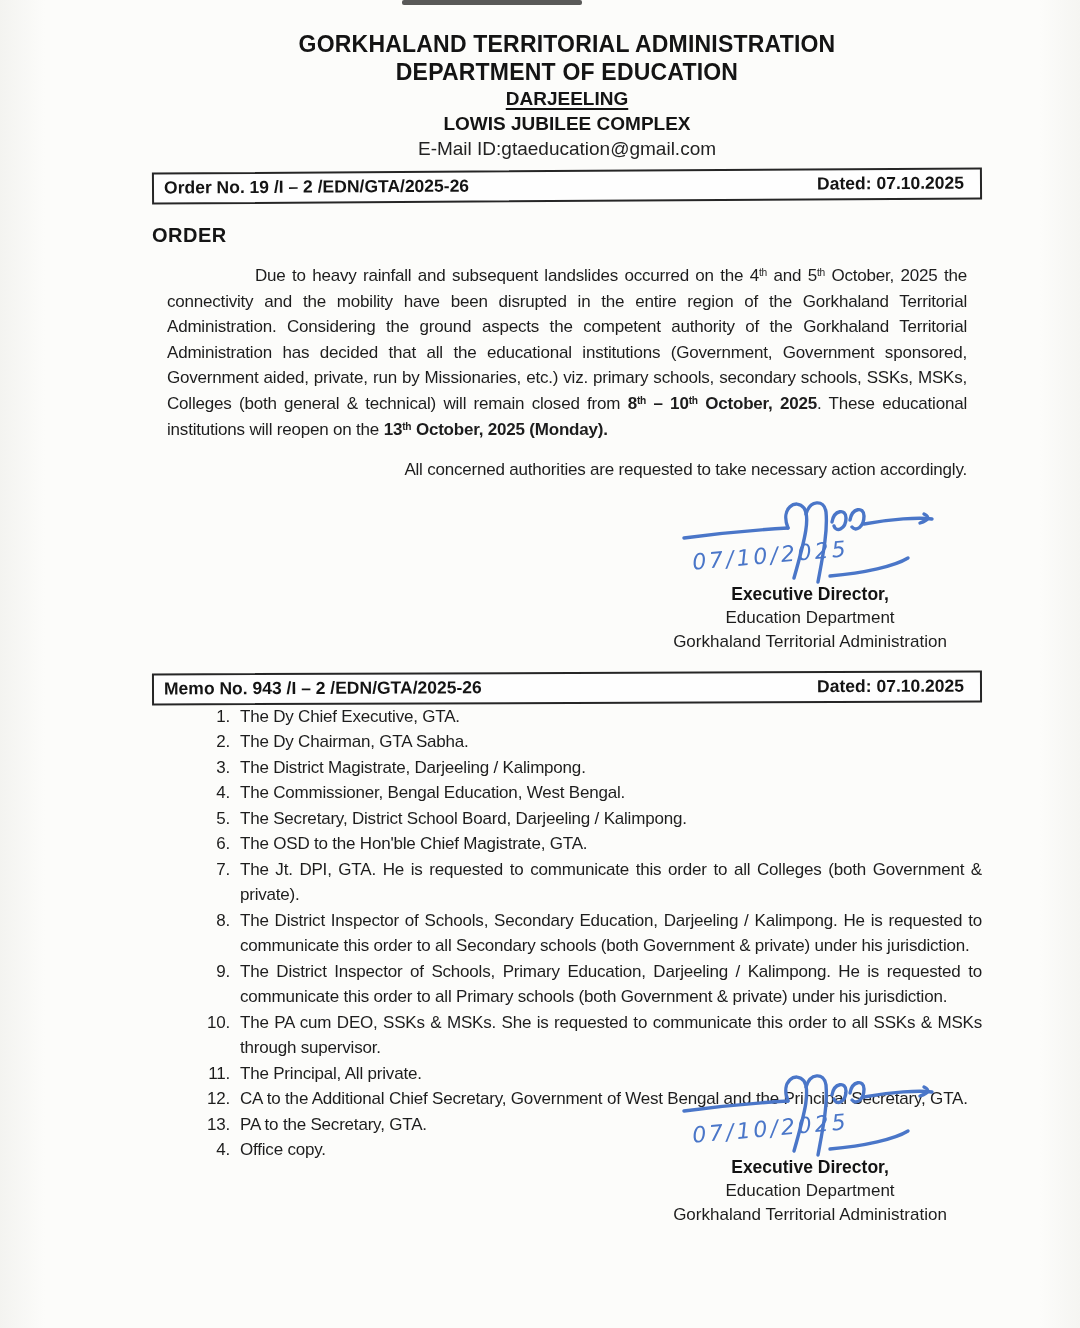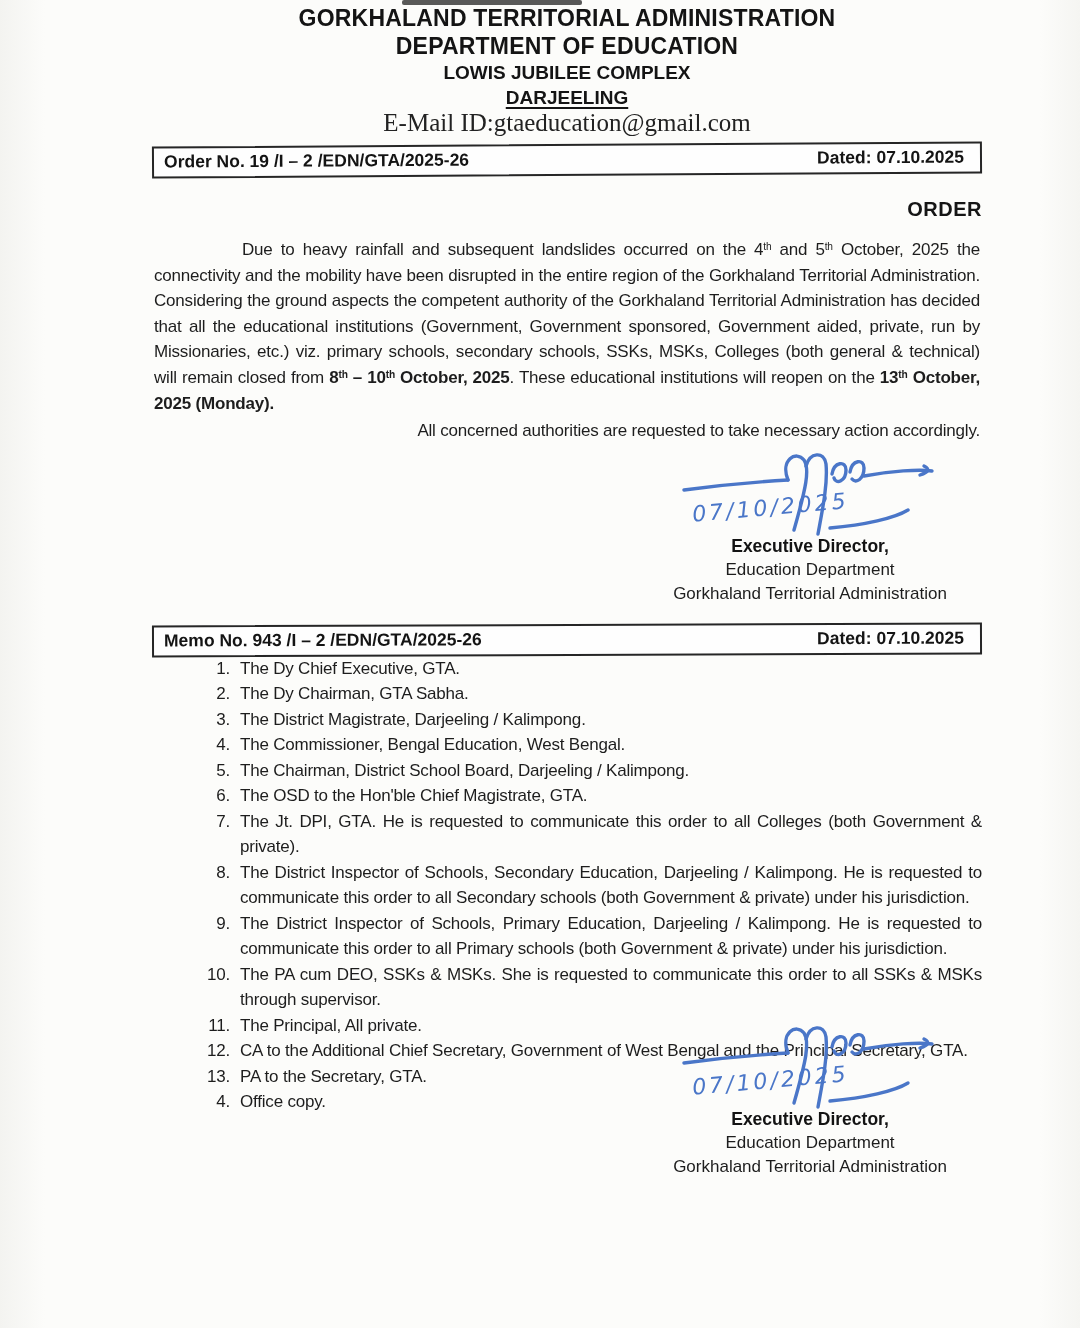--- a/index.html
+++ b/index.html
@@ -6,40 +6,40 @@
   .page {
     position:relative;
     width:1080px; height:1328px;
     margin:0 auto;
     background:linear-gradient(90deg,#f3f3f0 0px,#fcfcfa 45px,#fcfcfa 1040px,#f5f5f2 1080px);
     font-family:"Liberation Sans",sans-serif;
     color:#1d1d1d;
     overflow:hidden;
   }
   .scan-artifact { position:absolute; top:0; left:402px; width:180px; height:5px; background:#2f2f2f; opacity:.8; border-radius:2px; }
-  .content { padding:4px 98px 0 152px; }
+  .content { padding:30px 98px 0 152px; }
 
   .doc-header { text-align:center; }
   .h1 { font-size:23px; font-weight:bold; line-height:28px; letter-spacing:.2px; color:#141414; }
   .h2 { font-size:19px; font-weight:bold; line-height:25px; color:#141414; }
   .u  { text-decoration:underline; text-decoration-thickness:2px; text-underline-offset:3px; }
-  .email { font-family:Liberation Serif, serif; font-size:25px; line-height:26px; color:#222; }
+  .email { font-family:Liberation Sans, sans-serif; font-size:19px; line-height:26px; color:#222; }
 
   .ref-bar {
     display:flex; justify-content:space-between; align-items:center;
     border:2px solid #262626; background:#fefefe;
     padding:3px 16px 4px 10px;
     font-weight:bold; font-size:17.5px; color:#141414;
     margin-top:8px; transform:rotate(-0.35deg);
   }
   .memo-bar { margin-top:18px; transform:rotate(-0.2deg); }
 
-  .order-title { text-align:right; font-weight:bold; font-size:20px; letter-spacing:.5px; margin:22px 0 16px; color:#151515; }
-
-  .body-par { margin:2px; font-size:17px; line-height:25.6px; text-align:justify; text-indent:88px; letter-spacing:-0.2px; }
+  .order-title { text-align:left; font-weight:bold; font-size:20px; letter-spacing:.5px; margin:22px 0 16px; color:#151515; }
+
+  .body-par { margin:15px; font-size:17px; line-height:25.6px; text-align:justify; text-indent:88px; letter-spacing:-0.2px; }
   .closing  { text-align:right; }
   .b { font-weight:bold; }
   sup { font-size:.6em; line-height:0; position:relative; top:-.45em; vertical-align:baseline; }
 
   .sig-block { width:340px; margin:6px 2px 0 auto; text-align:center; font-size:17px; line-height:24px; }
   .scribble { position:relative; width:260px; height:88px; margin:0 auto -4px; }
   .scribble svg { position:absolute; inset:0; width:100%; height:100%; }
   .sig-date {
     position:absolute; left:12px; top:46px;
     font-family:"DejaVu Sans",sans-serif; font-style:italic;
@@ -58,22 +58,22 @@
 </head>
 <body>
 
 <div class="page">
   <div class="scan-artifact"></div>
   <div class="content">
 
     <header class="doc-header">
       <div class="h1">GORKHALAND TERRITORIAL ADMINISTRATION</div>
       <div class="h1">DEPARTMENT OF EDUCATION</div>
+      <div class="h2 u">DARJEELING</div>
       <div class="h2">LOWIS JUBILEE COMPLEX</div>
-      <div class="h2 u">DARJEELING</div>
       <div class="email">E-Mail ID:gtaeducation@gmail.com</div>
     </header>
 
     <div class="ref-bar">
       <span>Order No. 19 /I – 2 /EDN/GTA/2025-26</span>
       <span>Dated: 07.10.2025</span>
     </div>
 
     <div class="order-title">ORDER</div>
 
@@ -122,21 +122,21 @@
           <span class="txt">The District Magistrate, Darjeeling / Kalimpong.</span>
         </div>
 
         <div class="li">
           <span class="num">4.</span>
           <span class="txt">The Commissioner, Bengal Education, West Bengal.</span>
         </div>
 
         <div class="li">
           <span class="num">5.</span>
-          <span class="txt">The Chairman, District School Board, Darjeeling / Kalimpong.</span>
+          <span class="txt">The Secretary, District School Board, Darjeeling / Kalimpong.</span>
         </div>
 
         <div class="li">
           <span class="num">6.</span>
           <span class="txt">The OSD to the Hon'ble Chief Magistrate, GTA.</span>
         </div>
 
         <div class="li">
           <span class="num">7.</span>
           <span class="txt">The Jt. DPI, GTA. He is requested to communicate this order to all Colleges (both Government &amp; private).</span>

